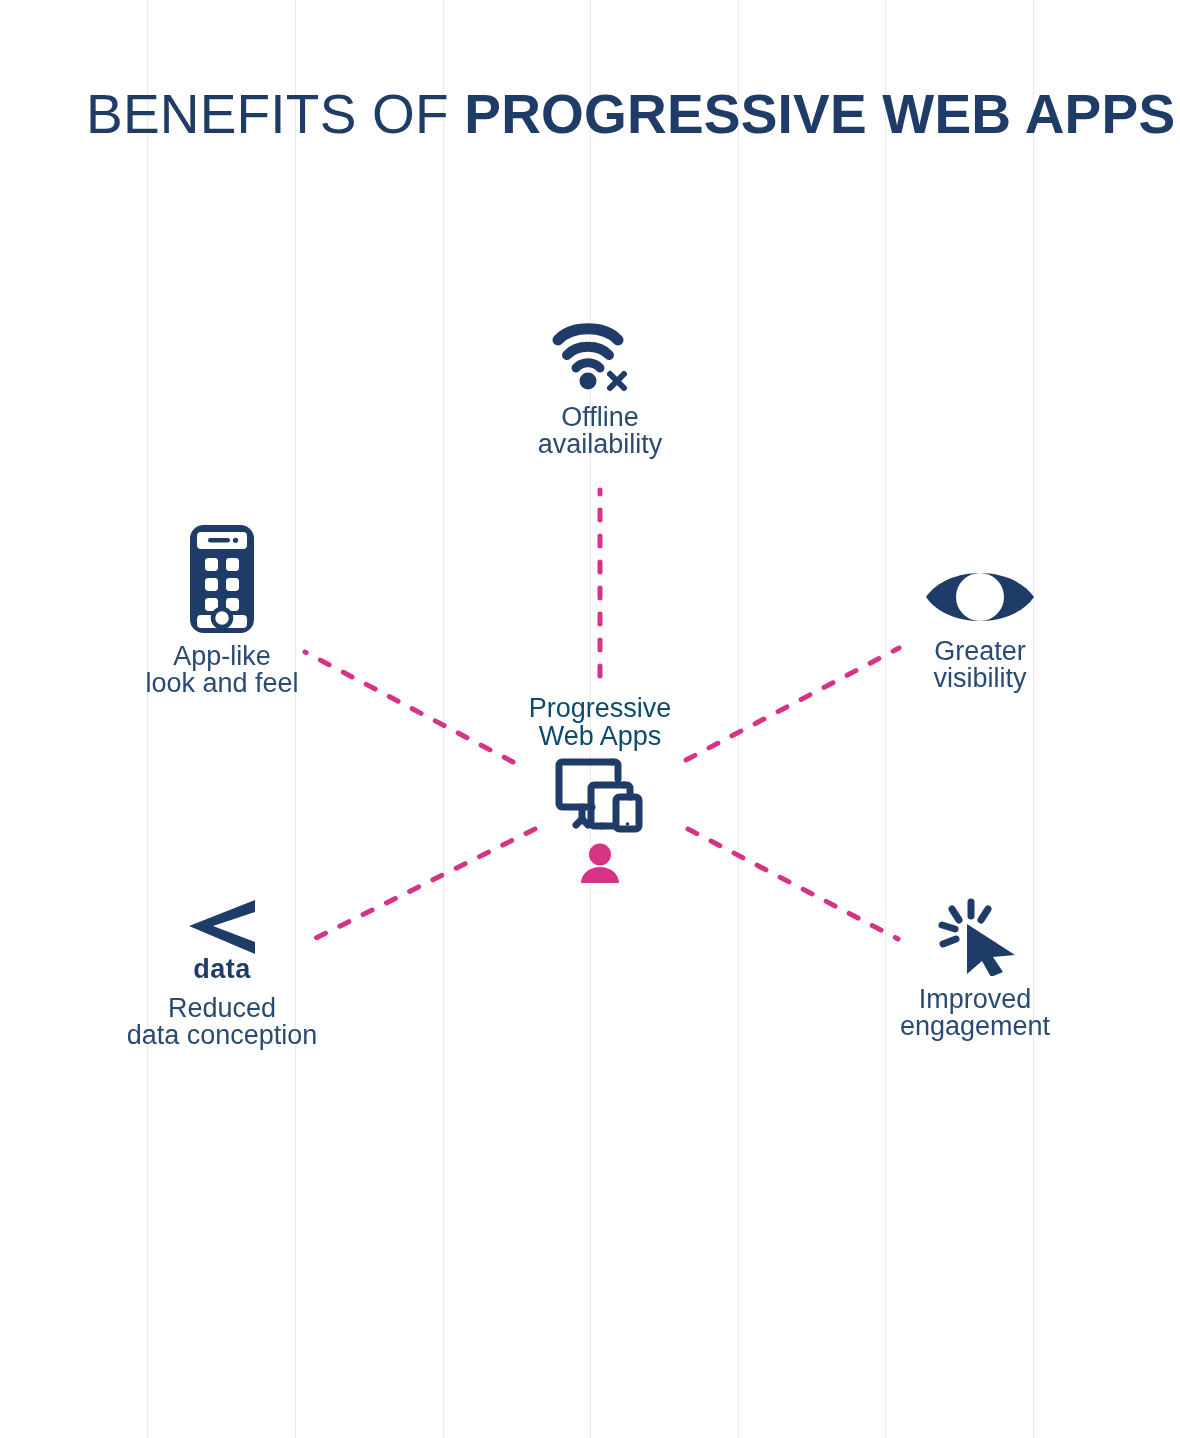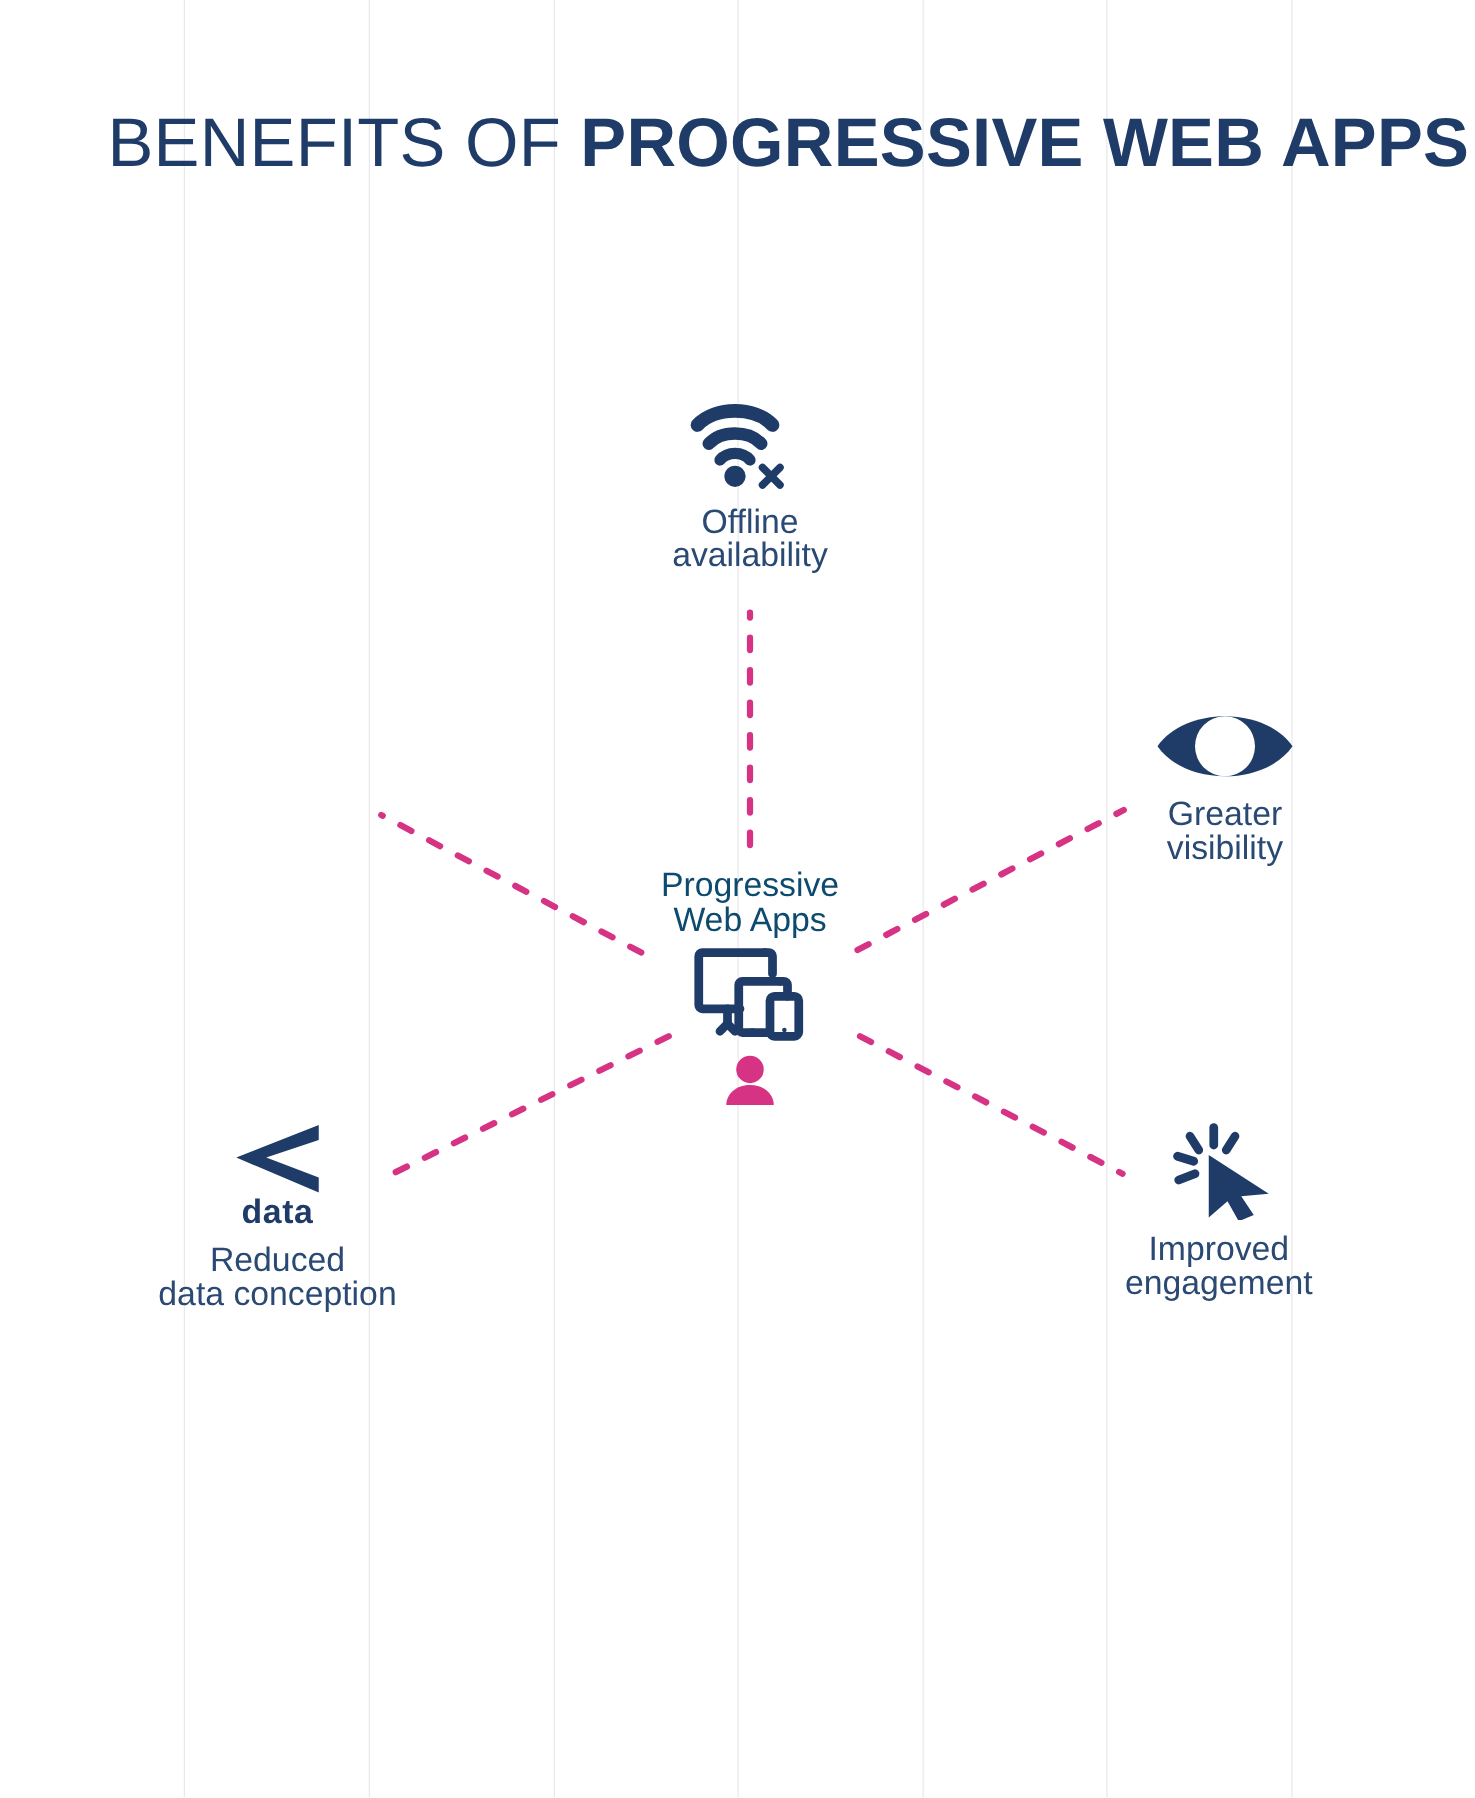--- a/index.html
+++ b/index.html
@@ -159,20 +159,42 @@
         <g stroke="#1f3c68" stroke-width="6" stroke-linecap="round">
           <line x1="58" y1="56" x2="72" y2="70"></line>
           <line x1="72" y1="56" x2="58" y2="70"></line>
         </g>
       </svg>
     </div>
     <div class="label">Offline
 availability</div>
   </div>
 
+  <div class="node" style="left:92px; top:525px;">
+    <div class="icon-wrap">
+      <svg width="64" height="108" viewBox="0 0 64 108">
+        <rect x="2.5" y="2.5" width="59" height="103" rx="11" ry="11" fill="#1f3c68" stroke="#1f3c68" stroke-width="5"></rect>
+        <rect x="7" y="7" width="50" height="17" rx="4" ry="4" fill="#ffffff"></rect>
+        <rect x="18" y="13" width="22" height="4.5" rx="2.2" fill="#1f3c68"></rect>
+        <circle cx="45.5" cy="15.3" r="2.6" fill="#1f3c68"></circle>
+        <g fill="#ffffff">
+          <rect x="15" y="33" width="13" height="13" rx="3.4"></rect>
+          <rect x="36" y="33" width="13" height="13" rx="3.4"></rect>
+          <rect x="15" y="53" width="13" height="13" rx="3.4"></rect>
+          <rect x="36" y="53" width="13" height="13" rx="3.4"></rect>
+          <rect x="15" y="73" width="13" height="13" rx="3.4"></rect>
+          <rect x="36" y="73" width="13" height="13" rx="3.4"></rect>
+        </g>
+        <rect x="7" y="90" width="50" height="13" rx="4" ry="4" fill="#ffffff"></rect>
+        <circle cx="32" cy="93" r="9" fill="#ffffff" stroke="#1f3c68" stroke-width="4.5"></circle>
+      </svg>
+    </div>
+    <div class="label">App-like
+look and feel</div>
+  </div>
 
   <div class="node" style="left:850px; top:566px;">
     <div class="icon-wrap" style="height:62px;">
       <svg width="112" height="62" viewBox="0 0 112 62">
         <path d="M2 31 C24 -1, 88 -1, 110 31 C88 63, 24 63, 2 31 Z" fill="#1f3c68"></path>
         <circle cx="56" cy="31" r="24" fill="#ffffff"></circle>
         <path d="M56 9 A22 22 0 1 0 56 53 A17 17 0 1 1 56 9 Z" fill="#1f3c68"></path>
       </svg>
     </div>
     <div class="label">Greater

